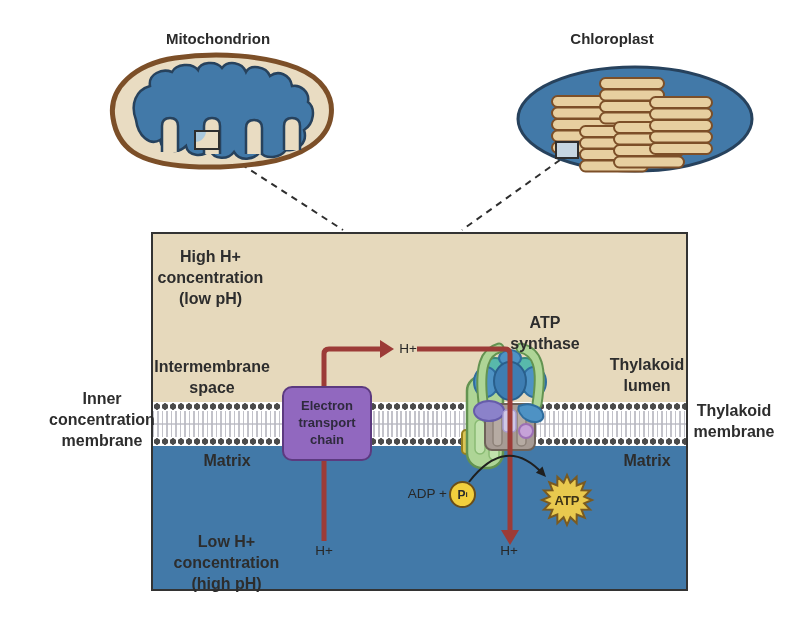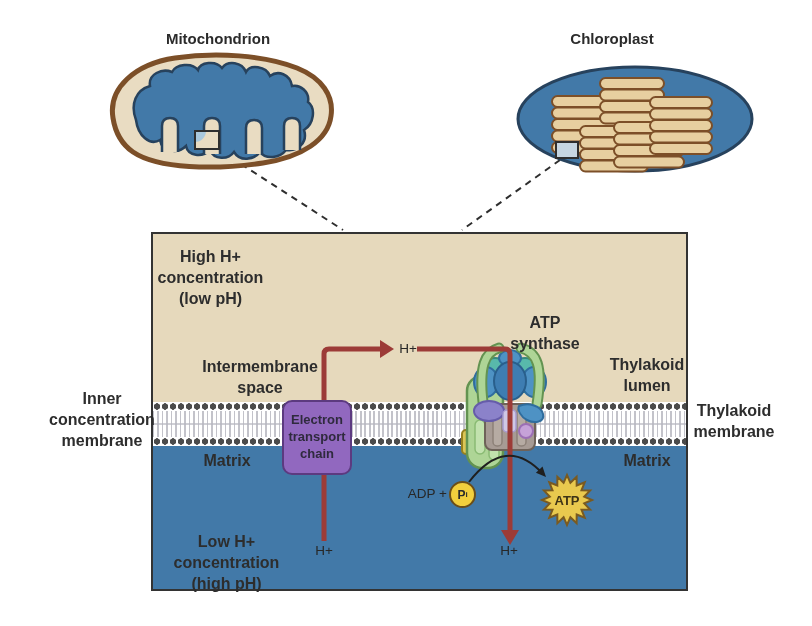--- a/index.html
+++ b/index.html
@@ -16,21 +16,21 @@
             border:2px solid #333333;background:#e6d9bc;z-index:2;}
   .region-top{position:absolute;left:0;top:0;width:533px;height:168px;background:#e6d9bc;}
   .region-bottom{position:absolute;left:0;top:212px;width:533px;height:143px;background:#4279a8;}
   .membrane{position:absolute;left:0;top:168px;width:533px;height:44px;background:#ffffff;z-index:2;}
   .heads{height:9px;background-image:radial-gradient(circle at 4px 4.5px,#4b4b4b 3px,rgba(0,0,0,0) 3.4px);
          background-size:8px 9px;background-repeat:repeat-x;}
   .tails{position:relative;height:26px;
          background-image:repeating-linear-gradient(90deg,#c3c3ca 0 1.5px,#ffffff 1.5px 4.5px);}
   .tails:after{content:"";position:absolute;left:0;right:0;top:12px;height:2px;background:#b6b6bf;opacity:.65;}
   .overlay{position:absolute;left:0;top:0;z-index:3;}
-  .etc-box{position:absolute;left:129px;top:166px;width:70px;height:75px;background:#9168bf;
+  .etc-box{position:absolute;left:129px;top:152px;width:90px;height:75px;background:#9168bf;
            border:2.5px solid #5c3a80;border-radius:10px;z-index:4;display:flex;align-items:center;
            justify-content:center;font-size:13px;font-weight:bold;color:#2f2a3e;text-align:center;
            white-space:pre-line;line-height:1.3;box-sizing:border-box;}
   .pi-circle{position:absolute;left:296px;top:247px;width:27px;height:27px;border-radius:50%;
              background:#f2cf3d;border:2px solid #6b4e18;box-sizing:border-box;z-index:6;
              display:flex;align-items:center;justify-content:center;
              font-size:12px;font-weight:bold;color:#2b2b2b;}
   .pi-circle sub{font-size:8px;}
 </style>
 </head>
@@ -185,21 +185,21 @@
       </g>
     </svg>
 
     <div class="etc-box">Electron
 transport
 chain</div>
 
     <div class="lbl" style="left:0;top:12px;width:115px;">High H+
 concentration
 (low pH)</div>
-    <div class="lbl" style="left:0;top:122px;width:118px;margin-left:48px;">Intermembrane
+    <div class="lbl" style="left:0;top:122px;width:118px;">Intermembrane
 space</div>
     <div class="lbl" style="left:342px;top:78px;width:100px;">ATP
 synthase</div>
     <div class="lbl" style="left:439px;top:120px;width:110px;">Thylakoid
 lumen</div>
     <div class="lbl" style="left:0;top:216px;width:100px;padding-left:24px;">Matrix</div>
     <div class="lbl" style="left:444px;top:216px;width:100px;">Matrix</div>
     <div class="lbl" style="left:16px;top:297px;width:115px;">Low H+
 concentration
 (high pH)</div>

